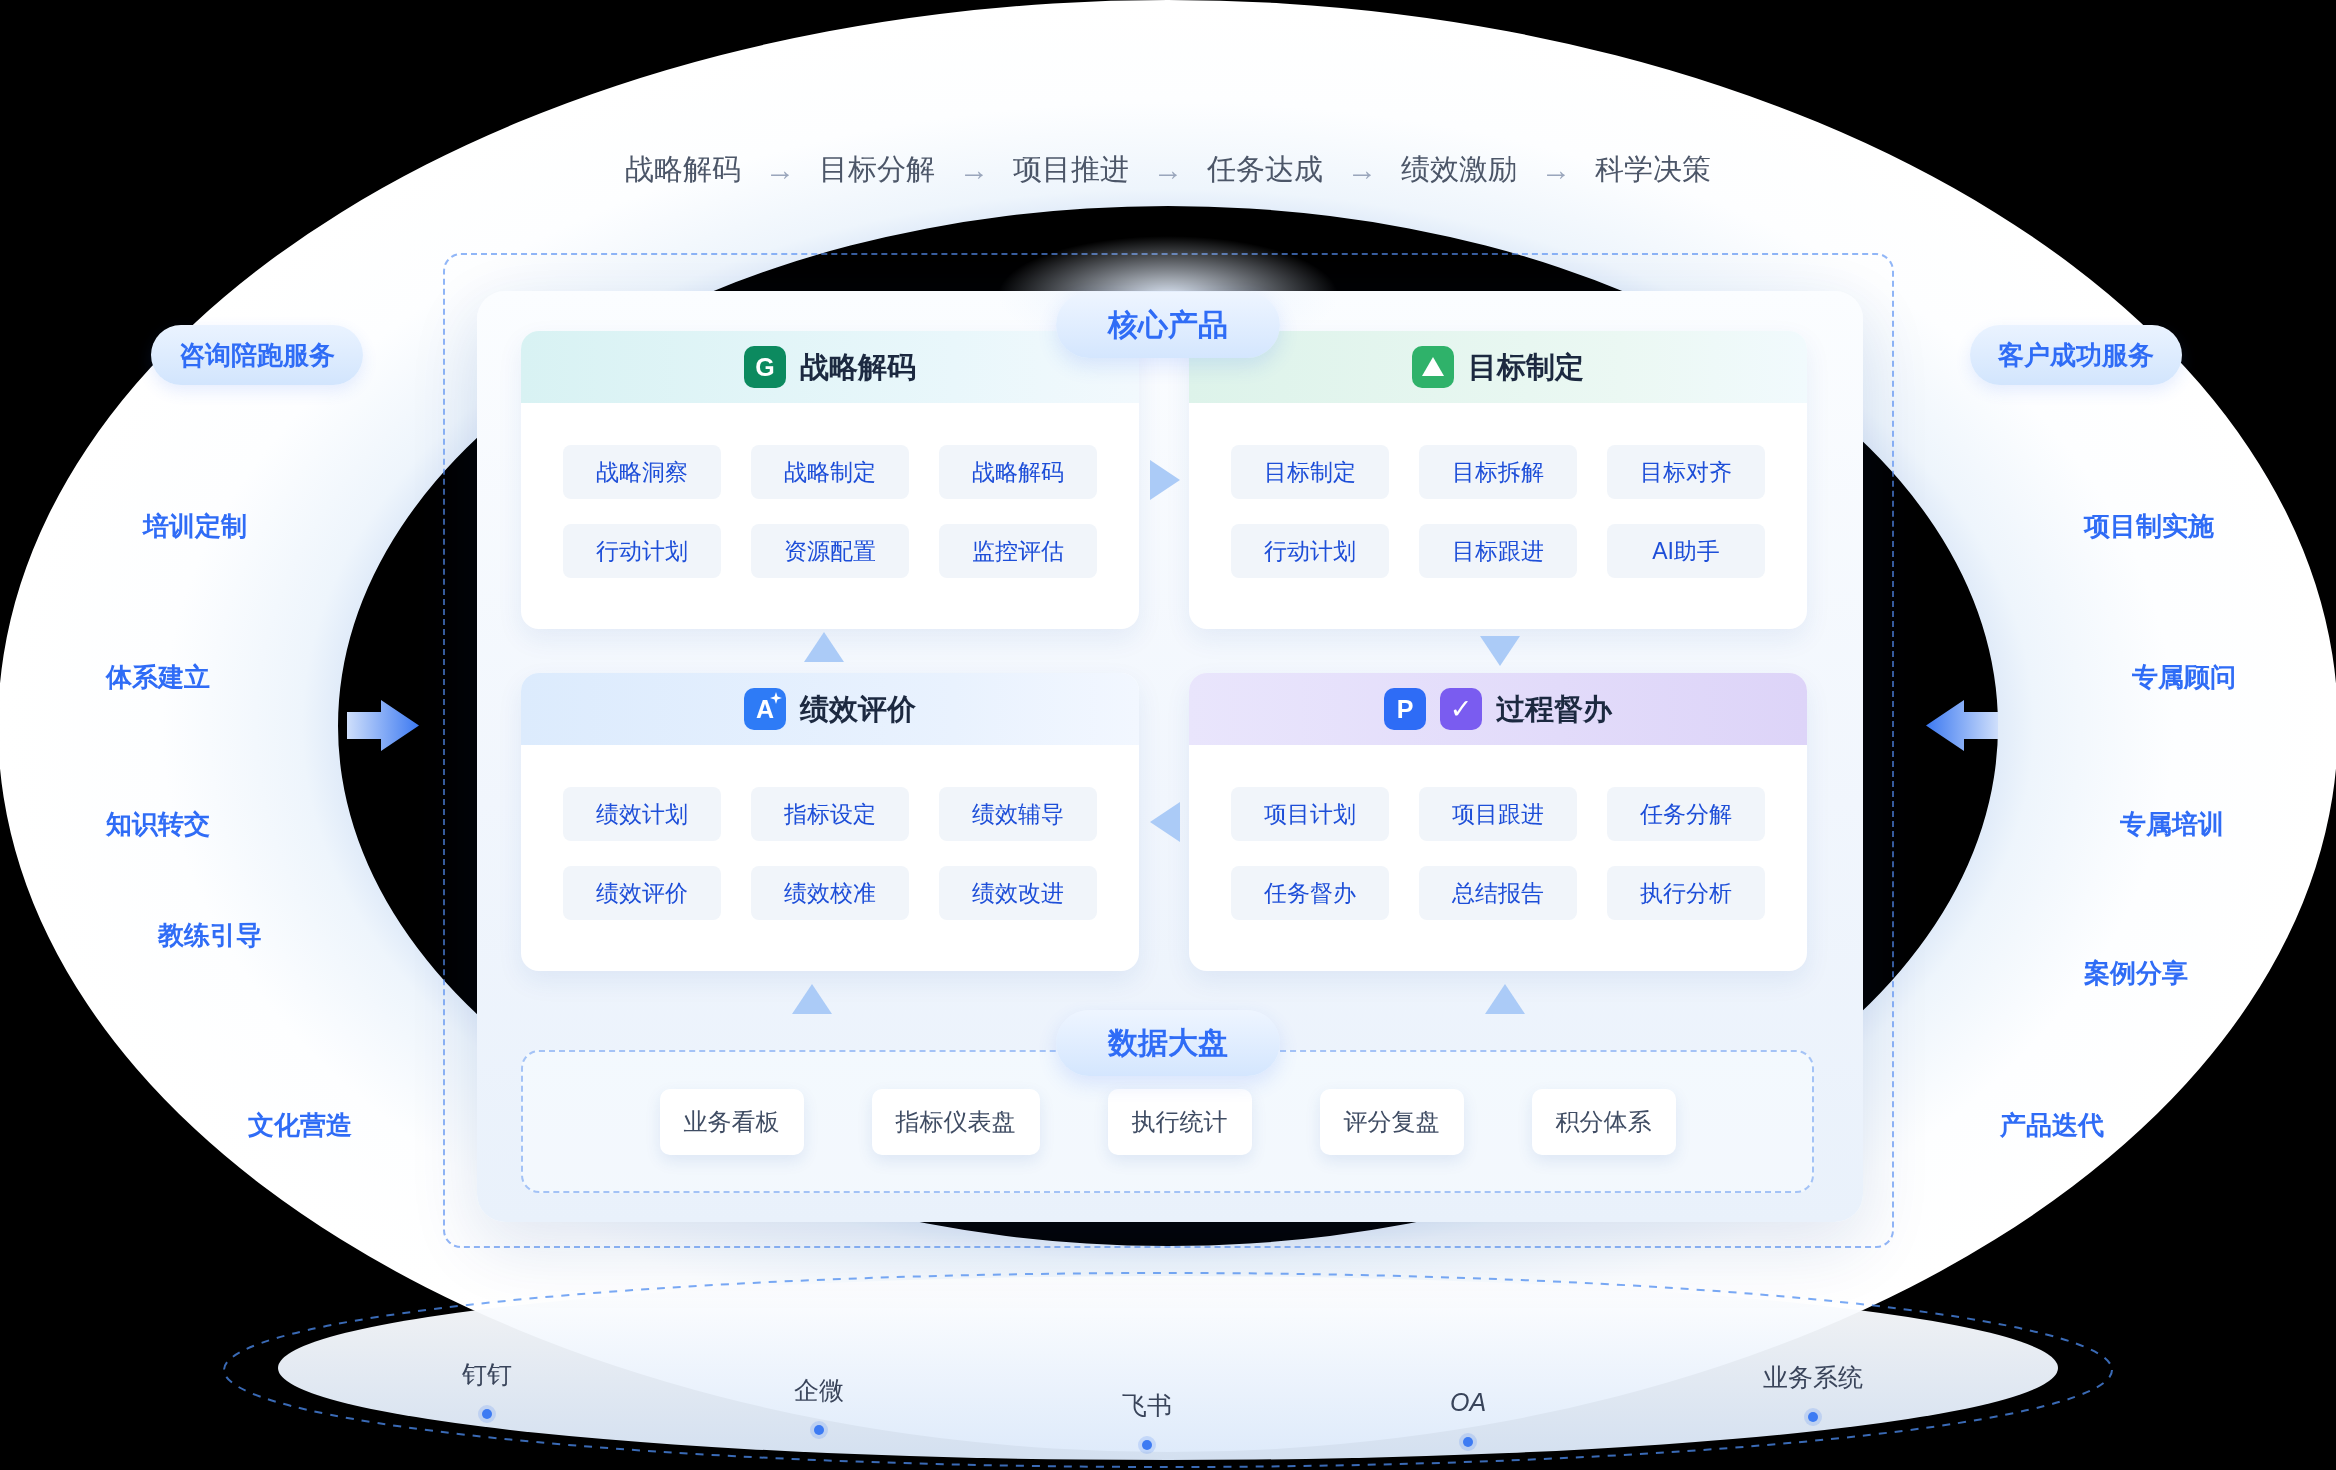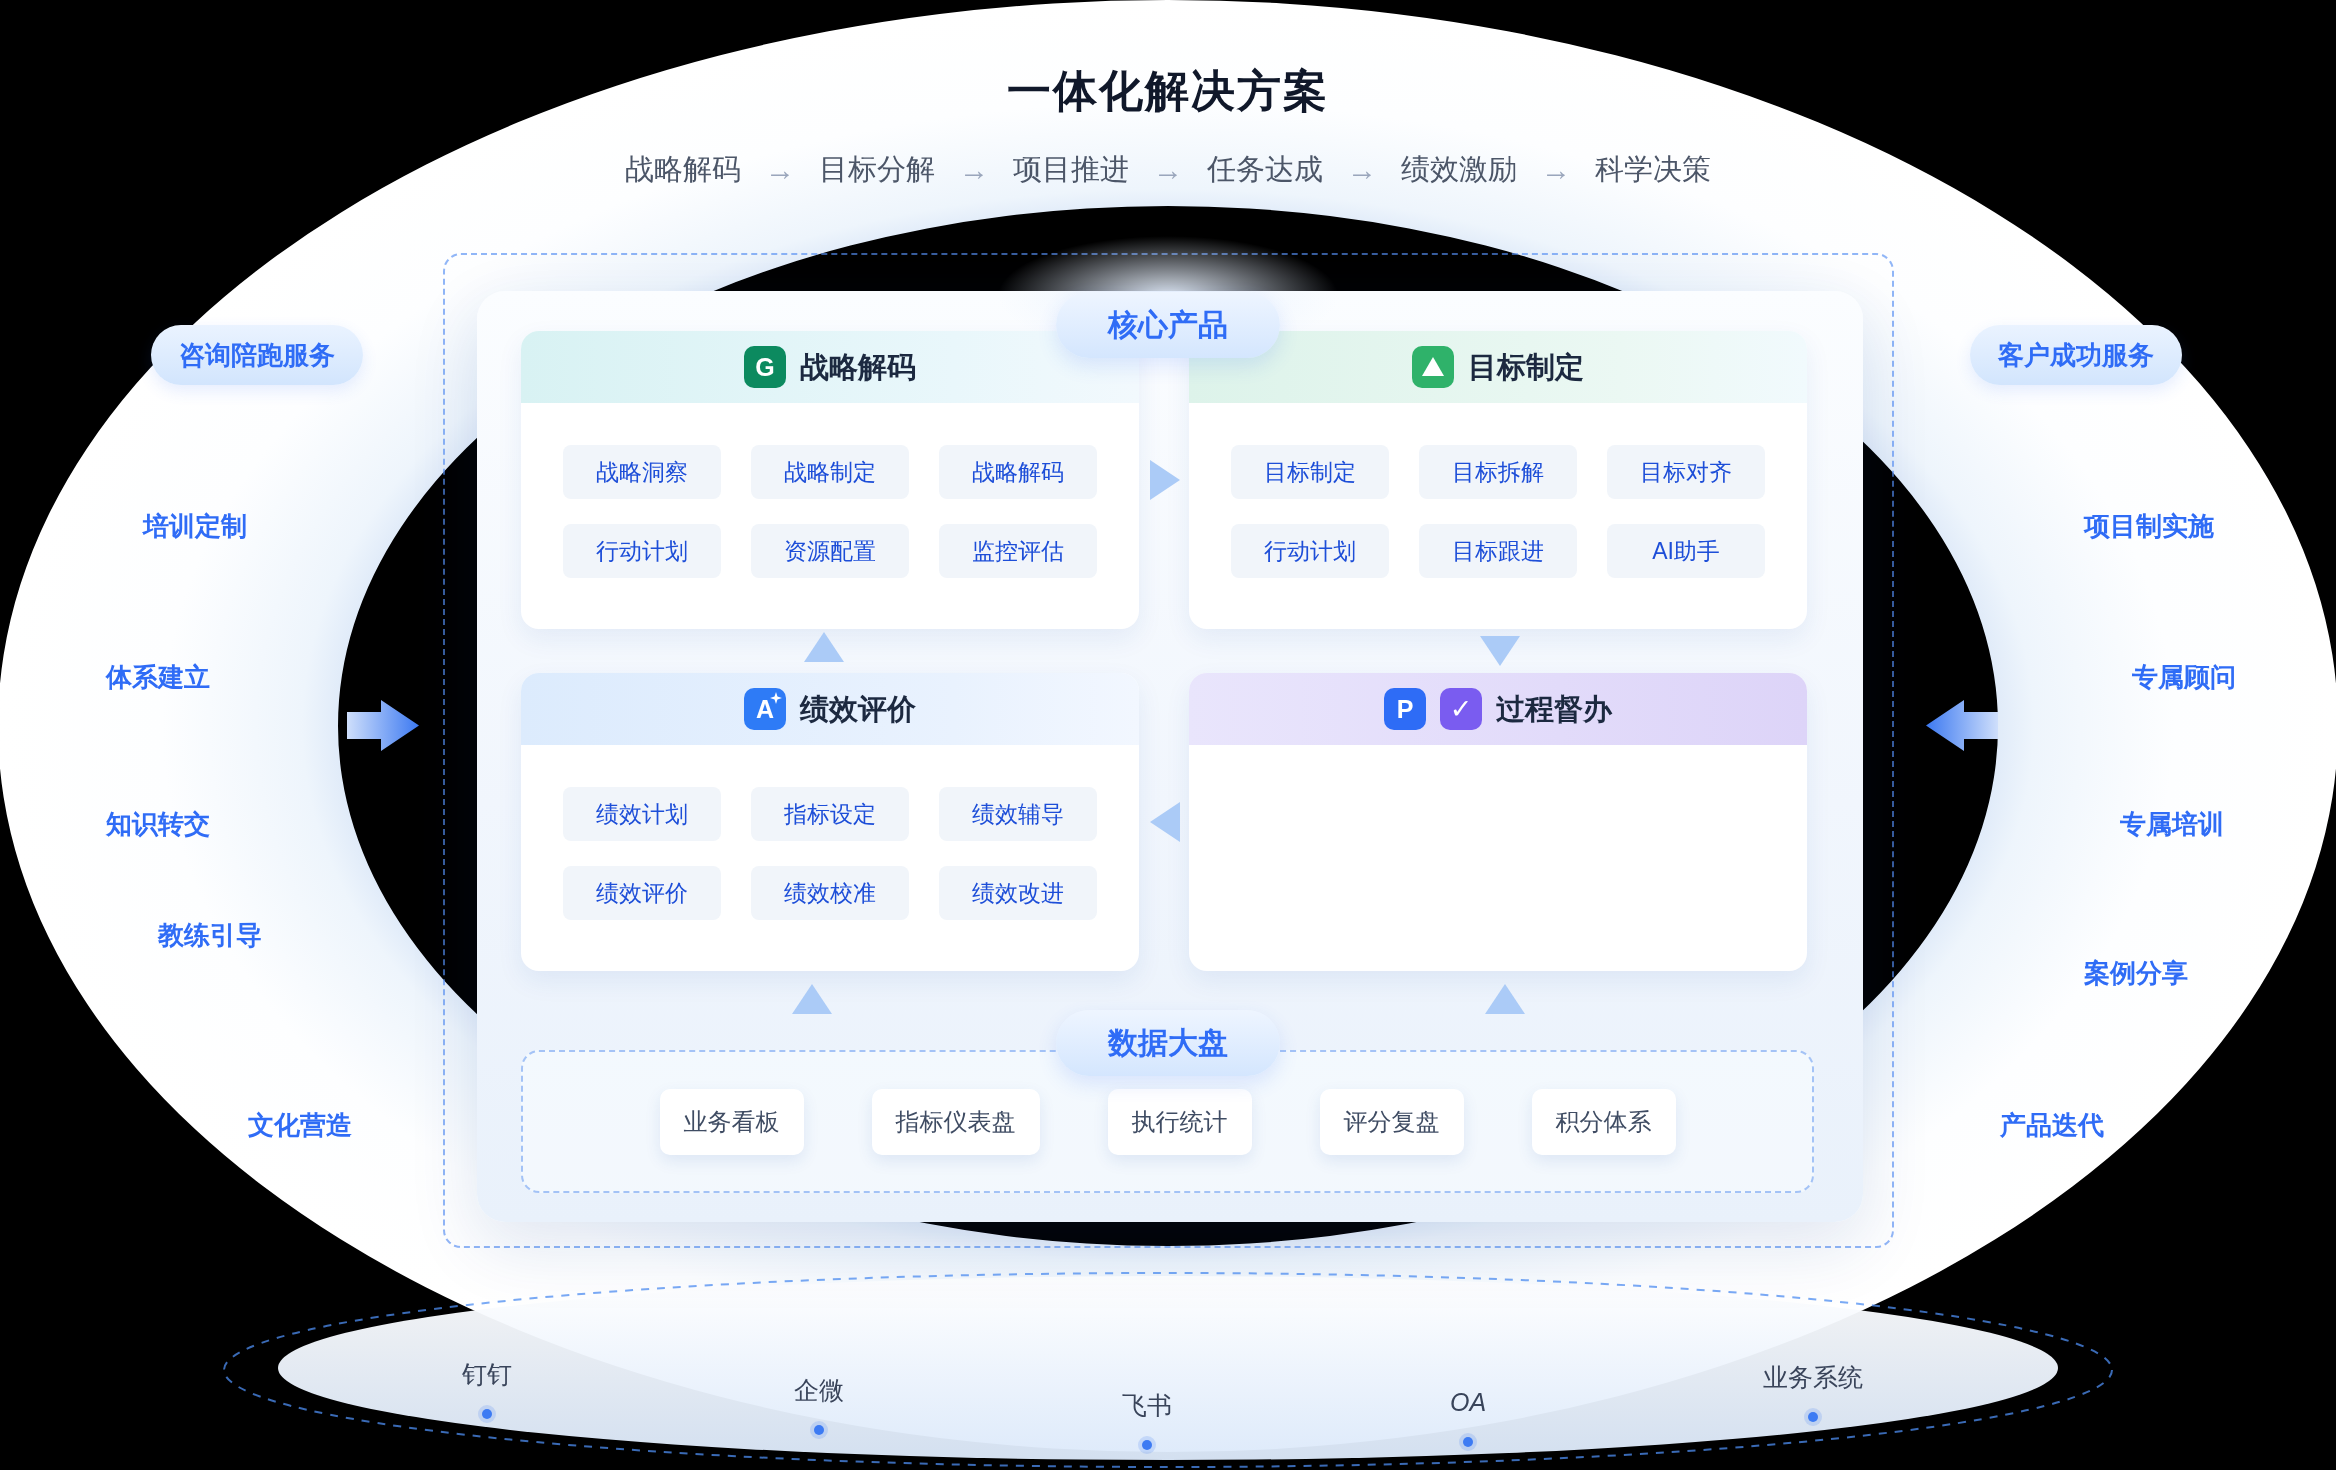--- a/index.html
+++ b/index.html
@@ -153,21 +153,20 @@
         <stop offset="0" stop-color="#ffffff"></stop>
         <stop offset="1" stop-color="#dce9fa"></stop>
       </linearGradient>
     </defs>
     <path fill="url(#ringGrad)" fill-rule="evenodd" d="M -2 726 a 1170 726 0 1 0 2340 0 a 1170 726 0 1 0 -2340 0 Z
          M 338 726 a 830 520 0 1 0 1660 0 a 830 520 0 1 0 -1660 0 Z"></path>
     <ellipse cx="1168" cy="1368" rx="890" ry="92" fill="url(#platGrad)" opacity="0.96"></ellipse>
     <ellipse cx="1168" cy="1370" rx="944" ry="97" fill="none" stroke="#4e8df2" stroke-width="2" stroke-dasharray="8 8" opacity="0.75"></ellipse>
   </svg>
 
-  <div class="title">一体化解决方案</div>
   <div class="flow">
     <span>战略解码</span>
     <span class="arrow">→</span>
     <span>目标分解</span>
     <span class="arrow">→</span>
     <span>项目推进</span>
     <span class="arrow">→</span>
     <span>任务达成</span>
     <span class="arrow">→</span>
     <span>绩效激励</span>
@@ -234,20 +233,28 @@
 
   <div class="card" style="left:1189px;top:673px;">
     <div class="card-header hdr-process">
       <span class="icon icon-p">
           <span>P</span>
         </span>
       <span class="icon icon-check">
           <span>✓</span>
         </span>
       <span class="card-title">过程督办</span>
+    </div>
+    <div class="card-body">
+      <span class="chip">项目计划</span>
+      <span class="chip">项目跟进</span>
+      <span class="chip">任务分解</span>
+      <span class="chip">任务督办</span>
+      <span class="chip">总结报告</span>
+      <span class="chip">执行分析</span>
     </div>
   </div>
 
   <div class="tri tri-right" style="left:1150px;top:460px;"></div>
   <div class="tri tri-down" style="left:1480px;top:636px;"></div>
   <div class="tri tri-left" style="left:1150px;top:802px;"></div>
   <div class="tri tri-up" style="left:804px;top:632px;"></div>
   <div class="tri tri-up" style="left:792px;top:984px;"></div>
   <div class="tri tri-up" style="left:1485px;top:984px;"></div>
 

